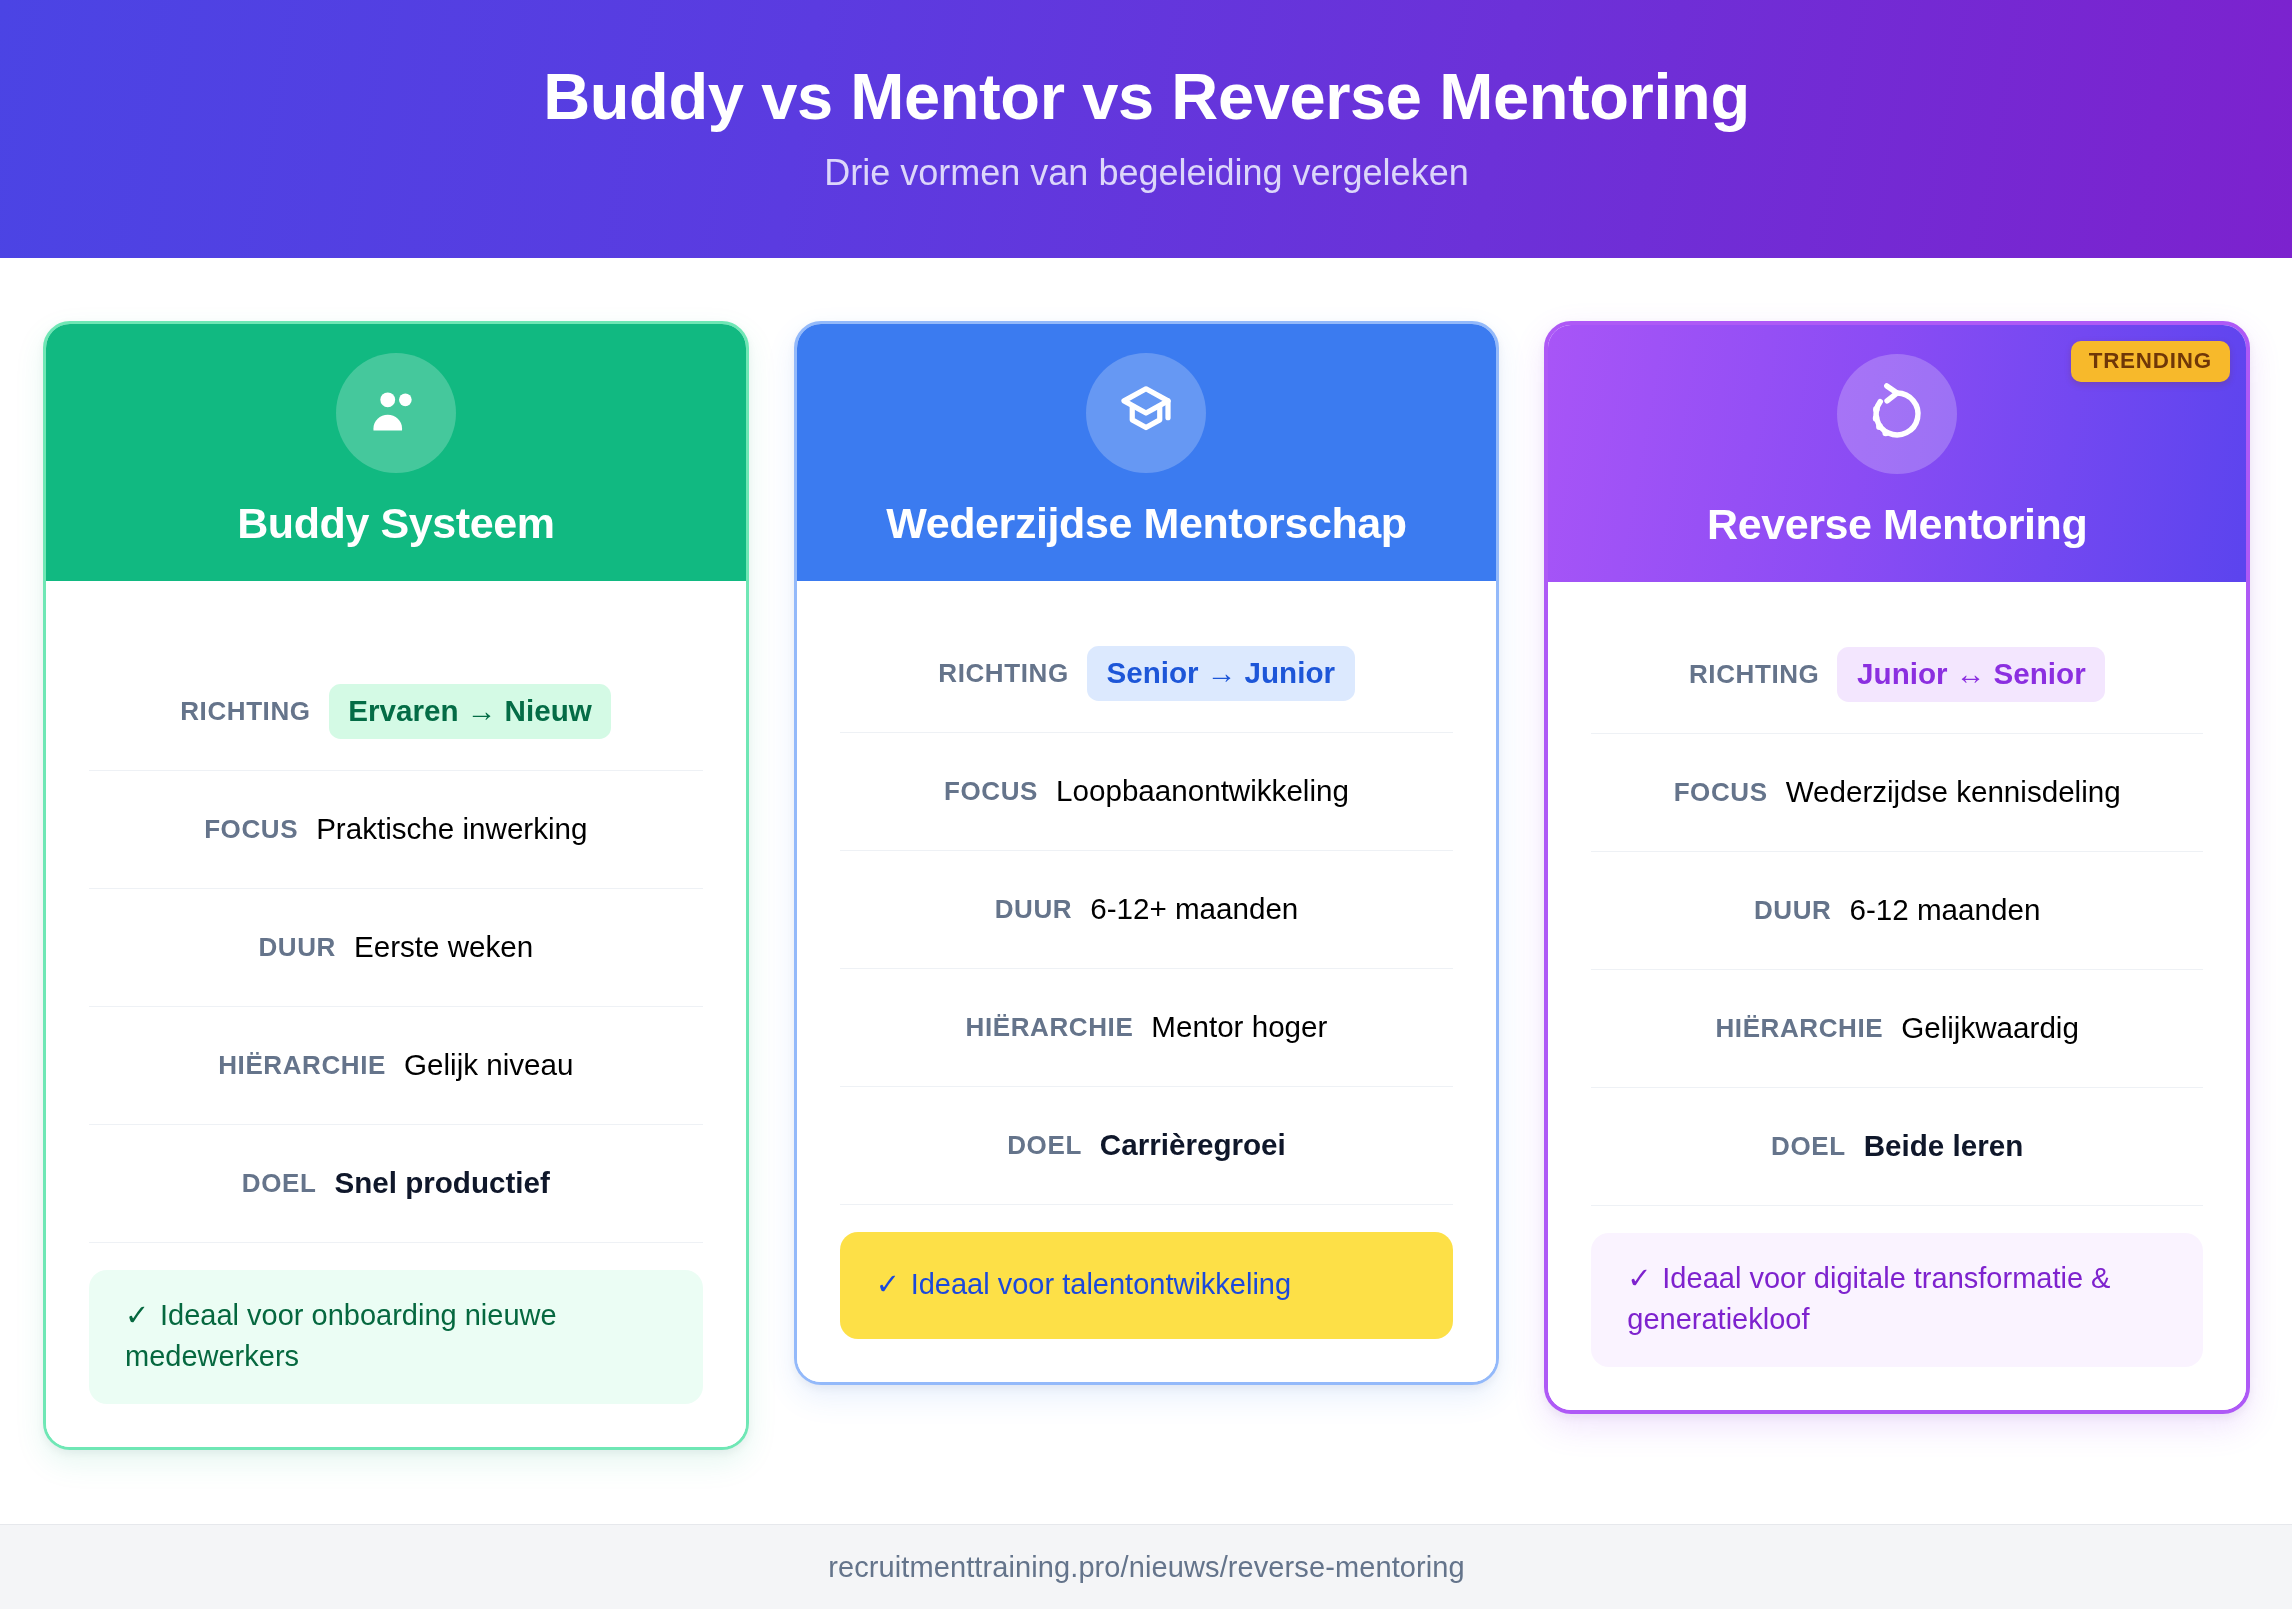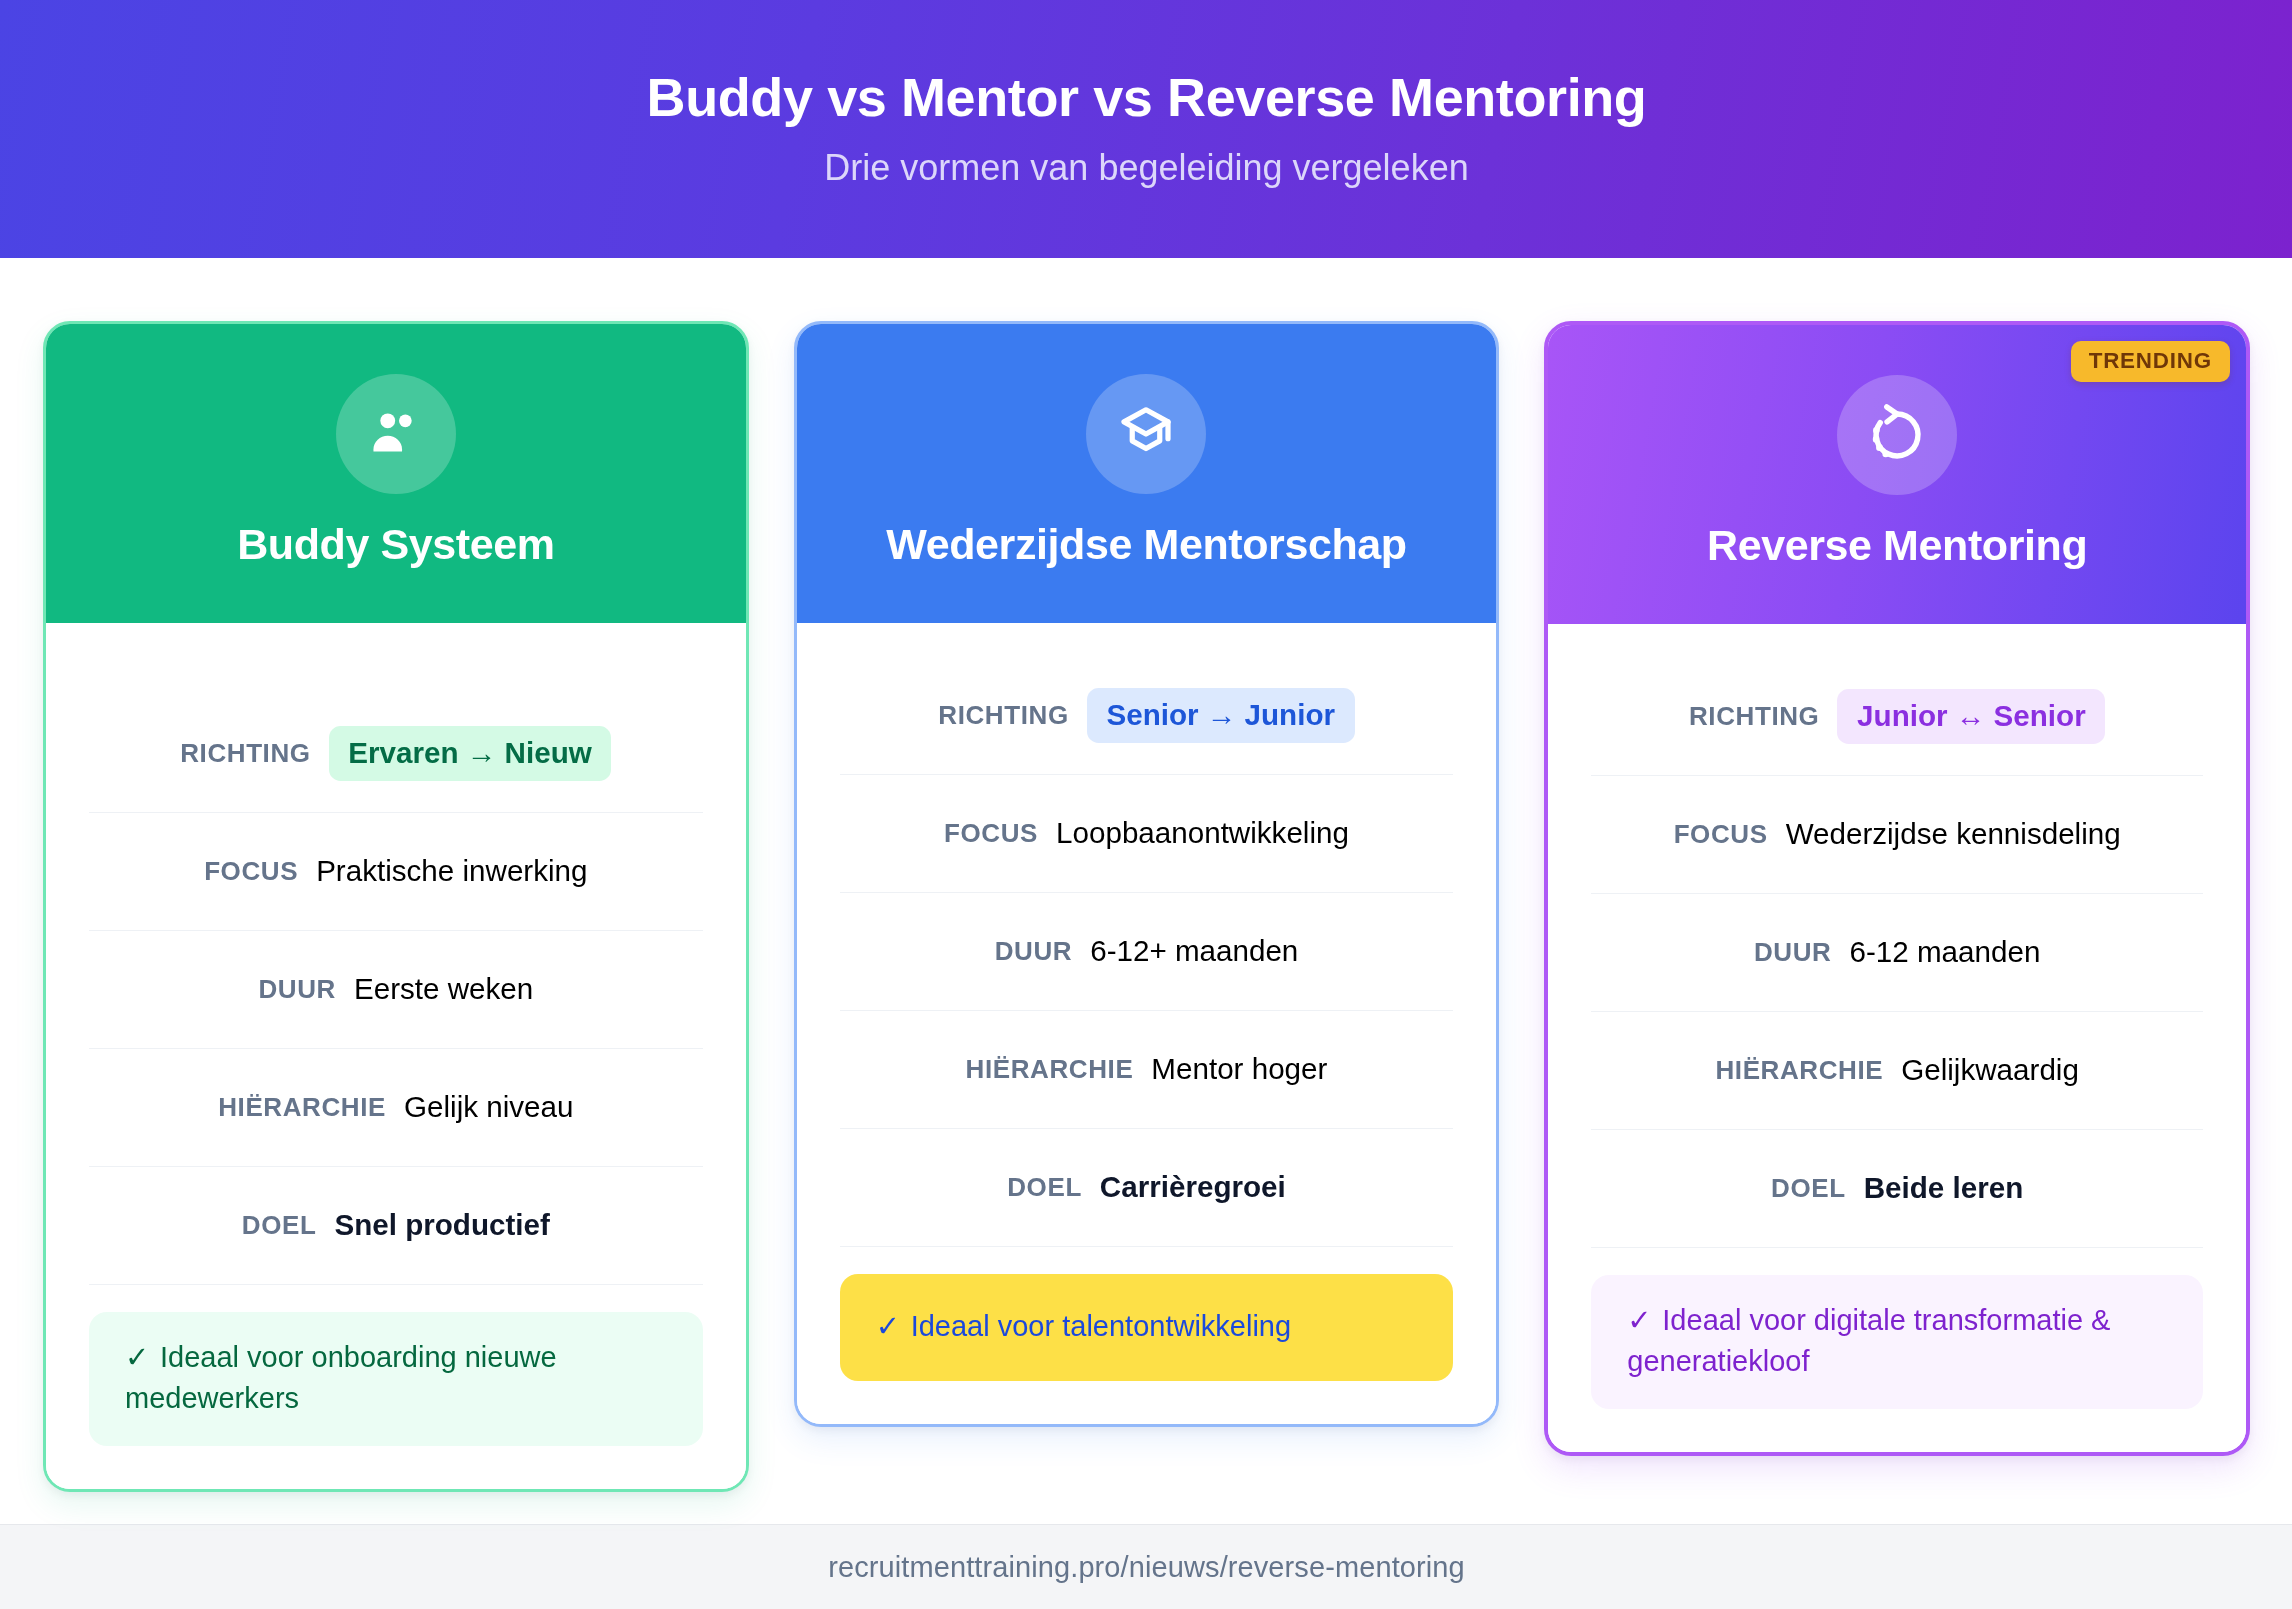--- a/index.html
+++ b/index.html
@@ -23,21 +23,21 @@
     flex: 0 0 258px;
     background: linear-gradient(100deg, #4B44E4 0%, #5B3BE0 35%, #6C31D8 65%, #7C22CE 100%);
     display: flex;
     flex-direction: column;
     align-items: center;
     justify-content: center;
     gap: 19.7px;
     position: relative;
   }
   .banner-title {
-    font-size: 54px;
+    font-size: 65px;
     font-weight: bold;
     color: #FFFFFF;
     letter-spacing: -0.4px;
     line-height: 1.05;
     text-align: center;
   }
   .banner-subtitle {
     font-size: 36px;
     font-weight: normal;
     color: #DCD6FA;
@@ -75,21 +75,21 @@
     border: 3.6px solid #93B9FA;
     box-shadow: 0 12.5px 30px rgba(59,130,246,0.11), 0 3.6px 9px rgba(15,23,42,0.05);
   }
   .card.purple {
     border: 4.5px solid #AE59F6;
     box-shadow: 0 12.5px 32px rgba(168,85,247,0.16), 0 3.6px 9px rgba(15,23,42,0.05);
   }
 
   
   .card-head {
-    height: 299px;
+    height: 257px;
     display: flex;
     flex-direction: column;
     align-items: center;
     justify-content: center;
     gap: 27px;
     position: relative;
     padding-bottom: 5.4px;
   }
   .card.green  .card-head { background: #11B981; }
   .card.blue   .card-head { background: #3B7BF0; }

